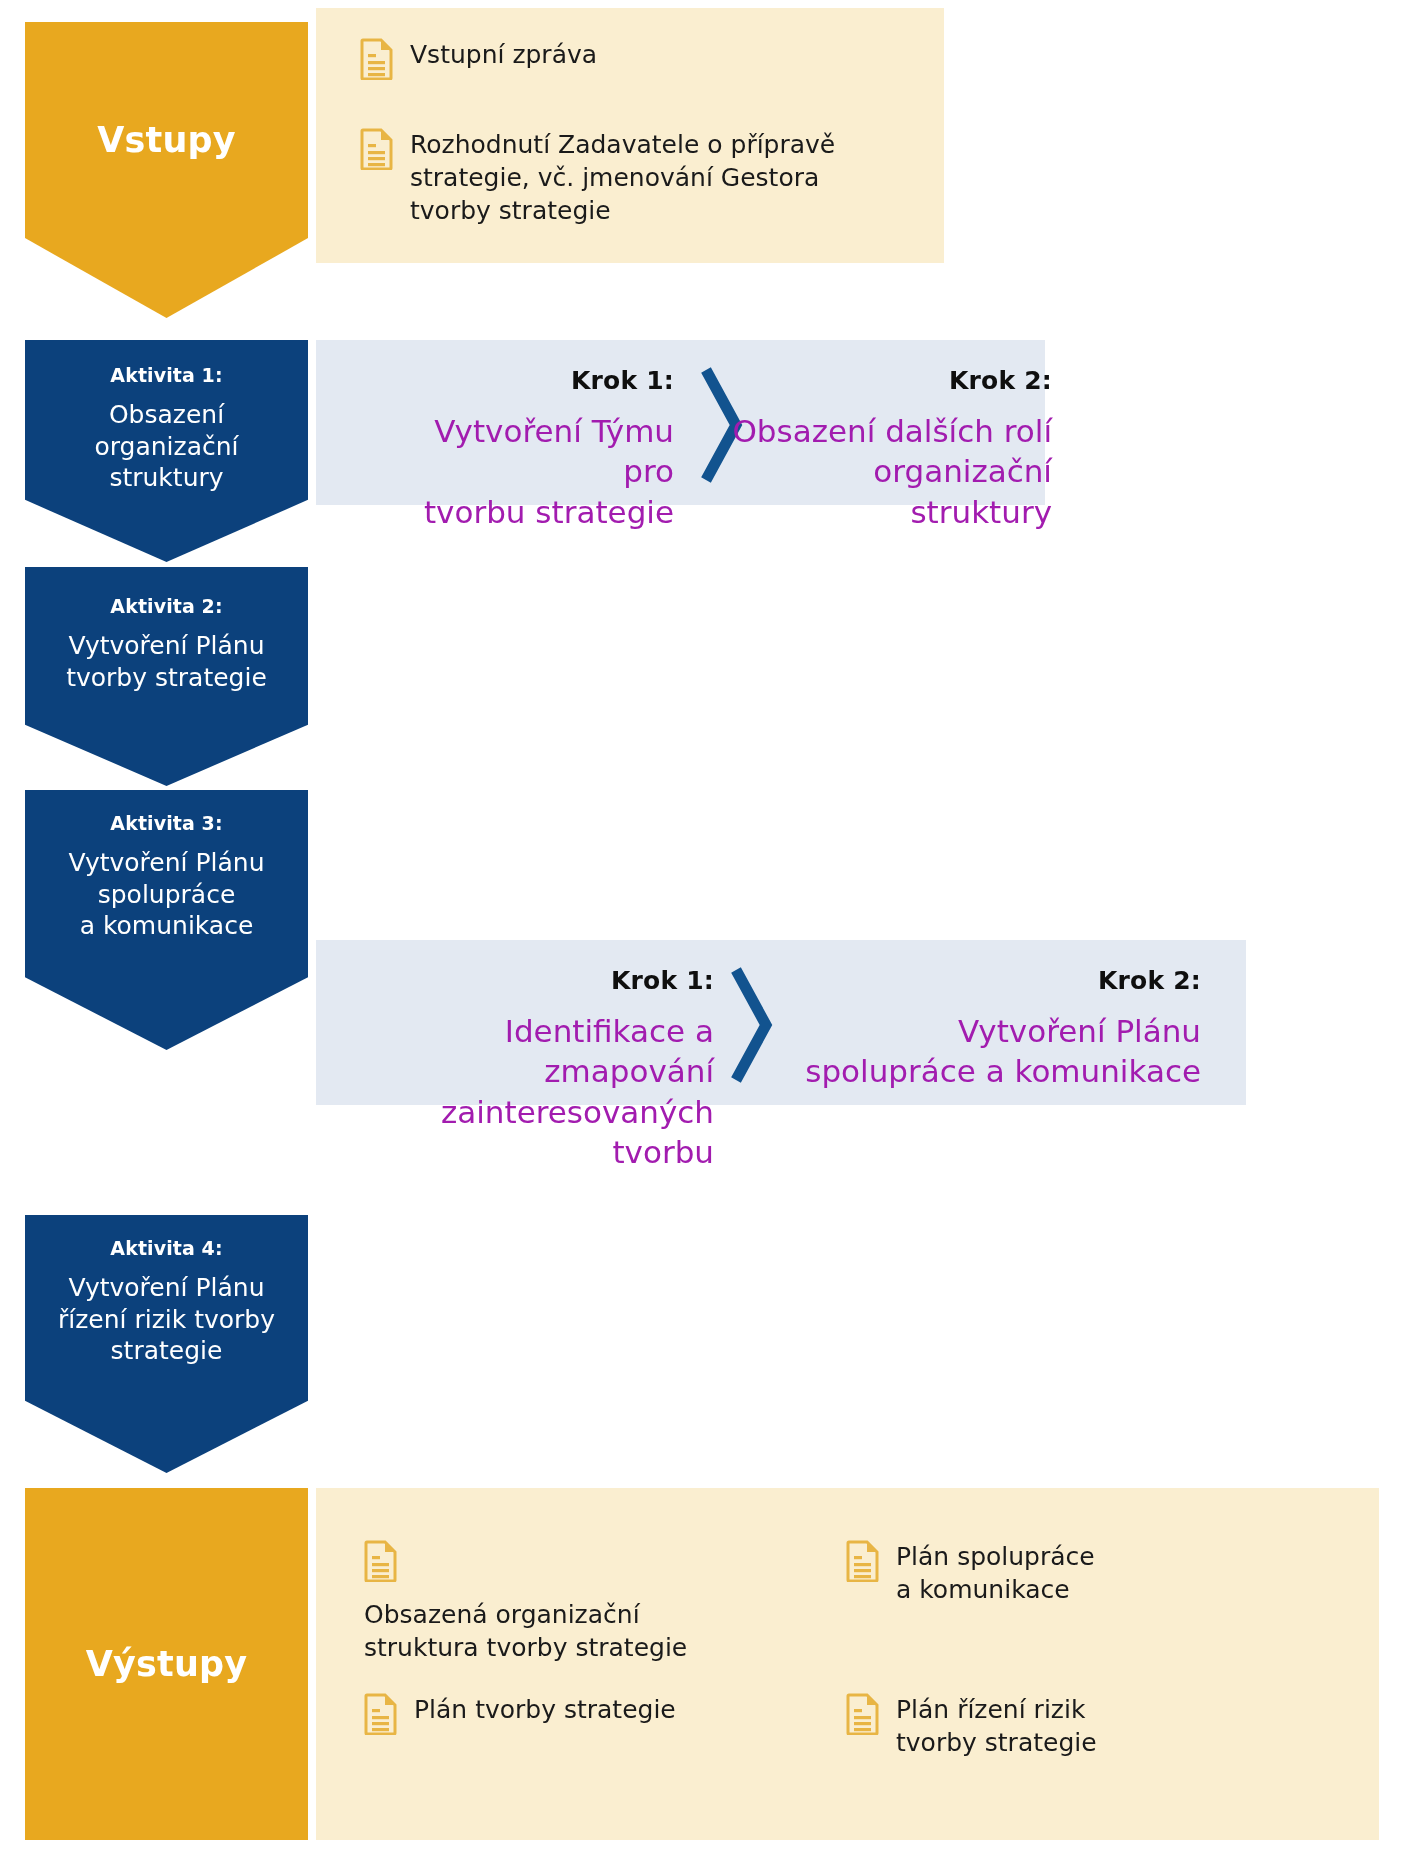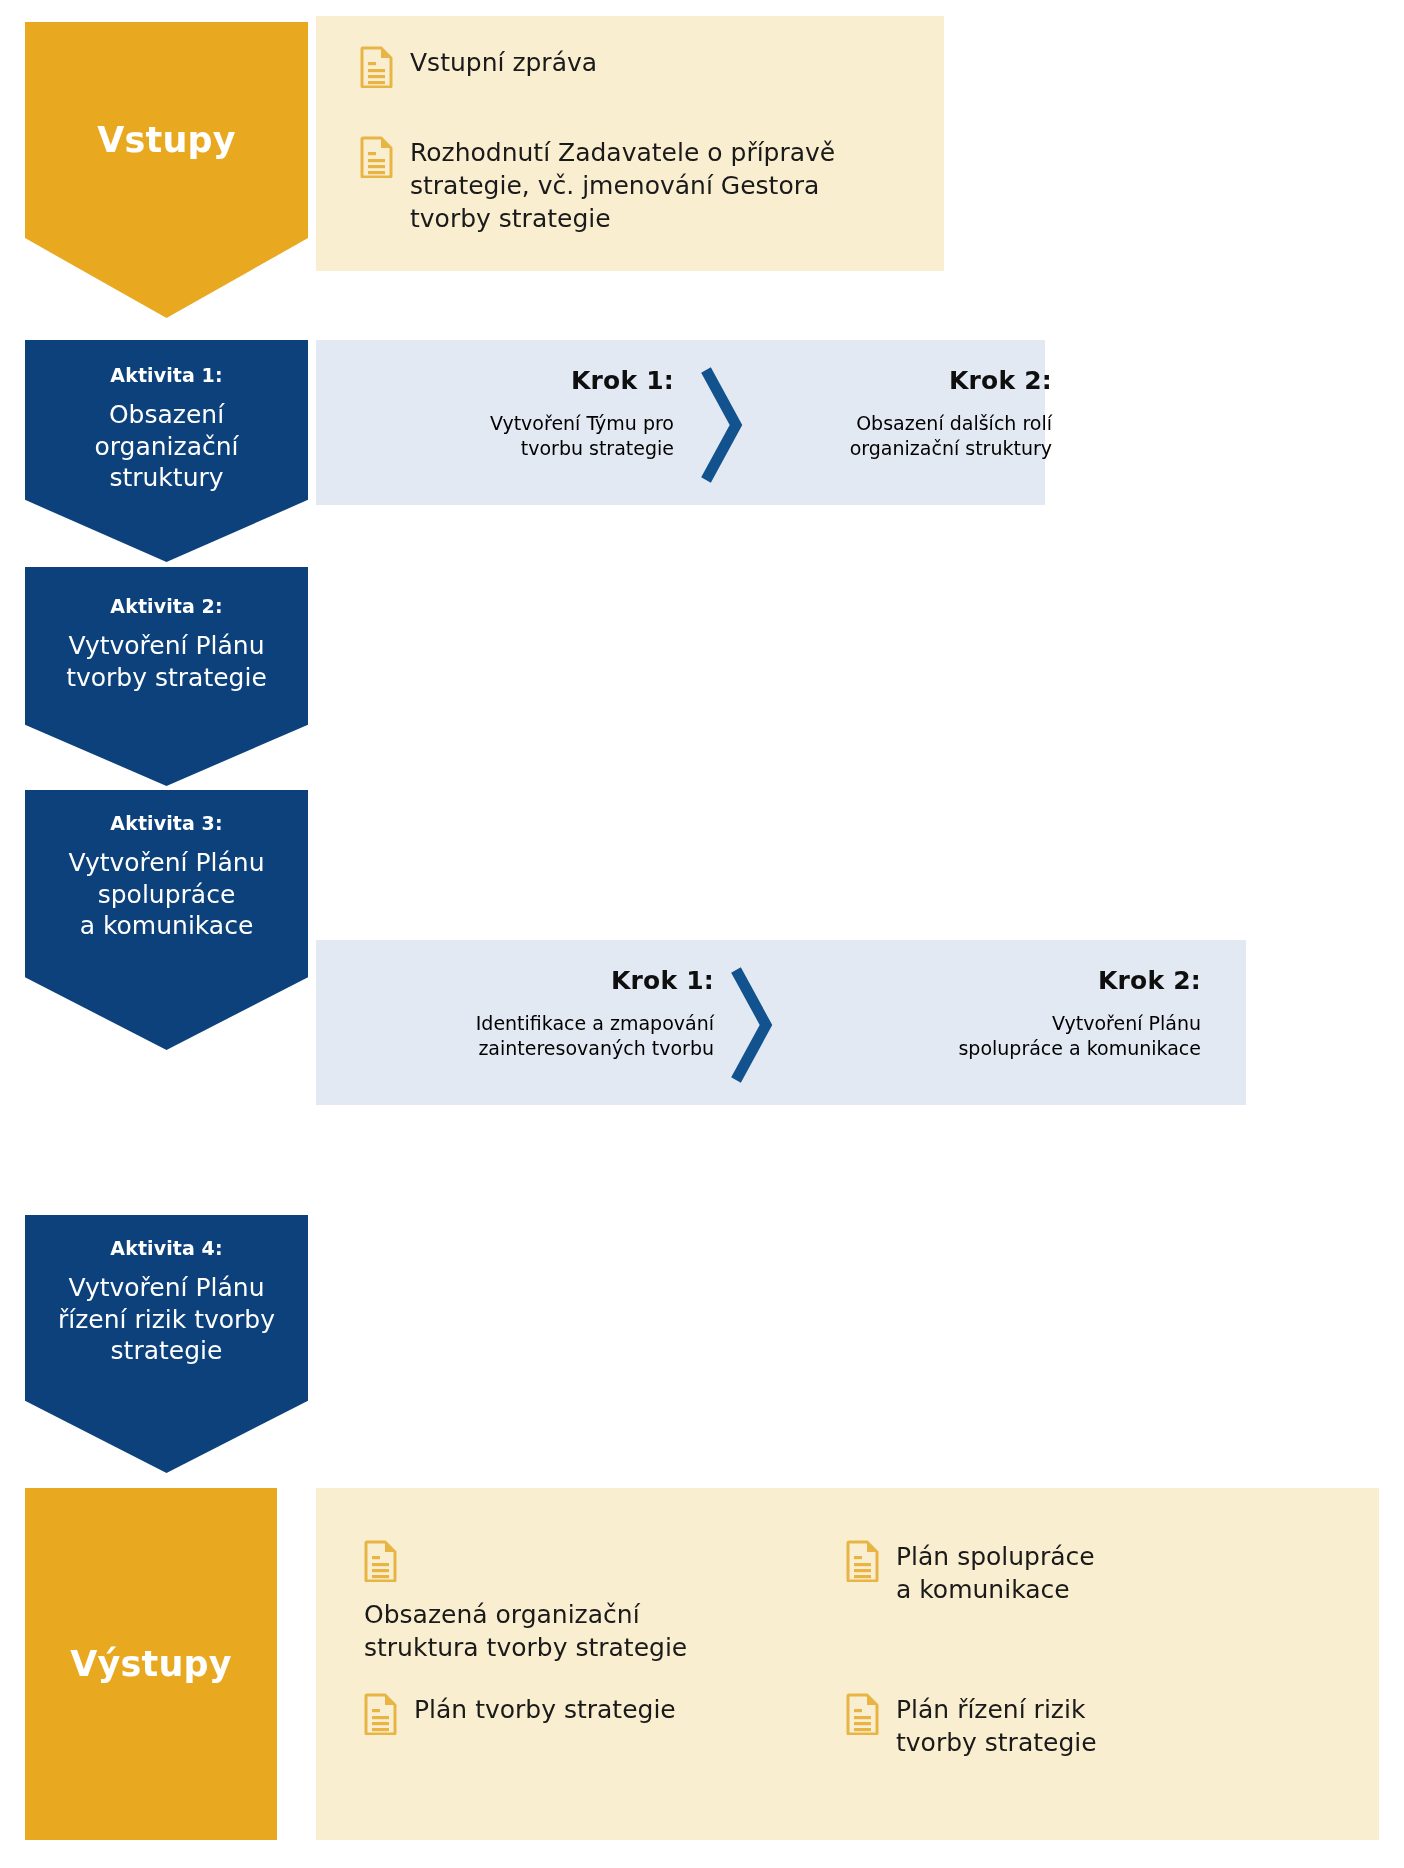--- a/index.html
+++ b/index.html
@@ -90,37 +90,37 @@
 
   
   .step-title {
     font-weight: bold;
     font-size: 25px;
     color: #0f0f0f;
     margin-bottom: 16px;
     letter-spacing: 0.2px;
   }
   .step-body {
-    font-size: 19px;
+    font-size: 31px;
     line-height: 1.30;
-    color: #000000;
+    color: #a21caf;
     white-space: pre-line;
   }
   .chevron-sep { display: block; }
 </style>
 </head>
 <body>
 
 <div class="canvas">
 
   <div class="abs arrow-block arrow-gold" style="left:25px; top:22px; width:283px; height:296px; justify-content:center; padding-bottom:60px;">
     <div class="big-label">Vstupy</div>
   </div>
 
-  <div class="abs panel-cream" style="left:316px; top:16px; width:628px; height:255px; padding:24px 26px 8px 44px;">
+  <div class="abs panel-cream" style="left:316px; top:8px; width:628px; height:255px; padding:24px 26px 8px 44px;">
 
     <div class="io-item" style="margin-top:6px;">
       <span class="doc-icon">
         <svg viewBox="0 0 34 42" width="34" height="42" aria-hidden="true">
           <path d="M3 2 h18 l10 10 v28 a1 1 0 0 1 -1 1 h-27 a1 1 0 0 1 -1 -1 v-37 a1 1 0 0 1 1 -1 z" fill="none" stroke="#e8b544" stroke-width="3"></path>
           <path d="M21 2 l10 10 h-10 z" fill="#e8b544"></path>
           <rect x="8" y="16" width="8" height="3.2" fill="#e8b544"></rect>
           <rect x="8" y="23" width="17" height="3.2" fill="#e8b544"></rect>
           <rect x="8" y="29" width="17" height="3.2" fill="#e8b544"></rect>
           <rect x="8" y="35" width="17" height="3.2" fill="#e8b544"></rect>
@@ -208,21 +208,21 @@
     </div>
   </div>
 
   <div class="abs arrow-block arrow-navy" style="left:25px; top:1215px; width:283px; height:258px; padding-top:22px;">
     <div class="arrow-title">Aktivita 4:</div>
     <div class="arrow-sub" style="white-space:pre-line;">Vytvoření Plánu
 řízení rizik tvorby
 strategie</div>
   </div>
 
-  <div class="abs arrow-plain-gold" style="left:25px; top:1488px; width:252px; height:352px; display:flex; align-items:center; justify-content:center;">
+  <div class="abs arrow-plain-gold" style="left:25px; top:1488px; width:283px; height:352px; display:flex; align-items:center; justify-content:center;">
     <div class="big-label" style="color:#ffffff;">Výstupy</div>
   </div>
 
   <div class="abs panel-cream" style="left:316px; top:1488px; width:1063px; height:352px;">
 
     <div class="abs io-item" style="left:48px; top:52px; width:450px;flex-direction:column;">
       <span class="doc-icon">
         <svg viewBox="0 0 34 42" width="34" height="42" aria-hidden="true">
           <path d="M3 2 h18 l10 10 v28 a1 1 0 0 1 -1 1 h-27 a1 1 0 0 1 -1 -1 v-37 a1 1 0 0 1 1 -1 z" fill="none" stroke="#e8b544" stroke-width="3"></path>
           <path d="M21 2 l10 10 h-10 z" fill="#e8b544"></path>

